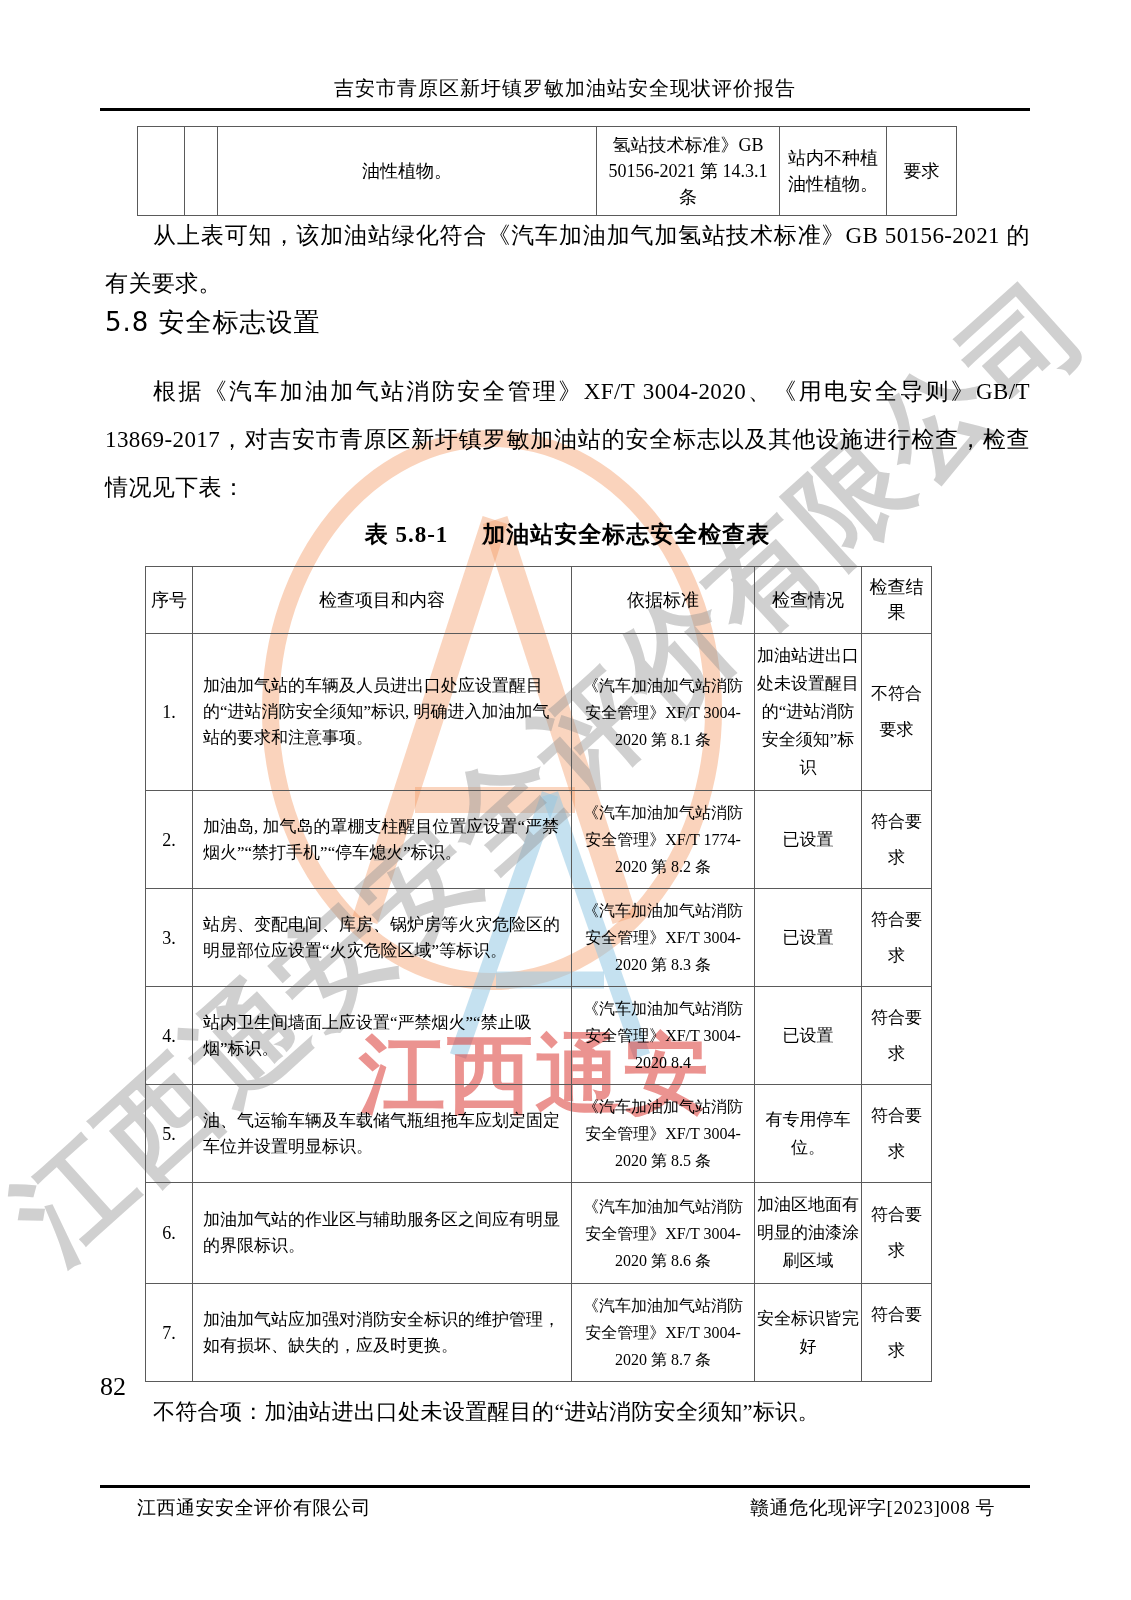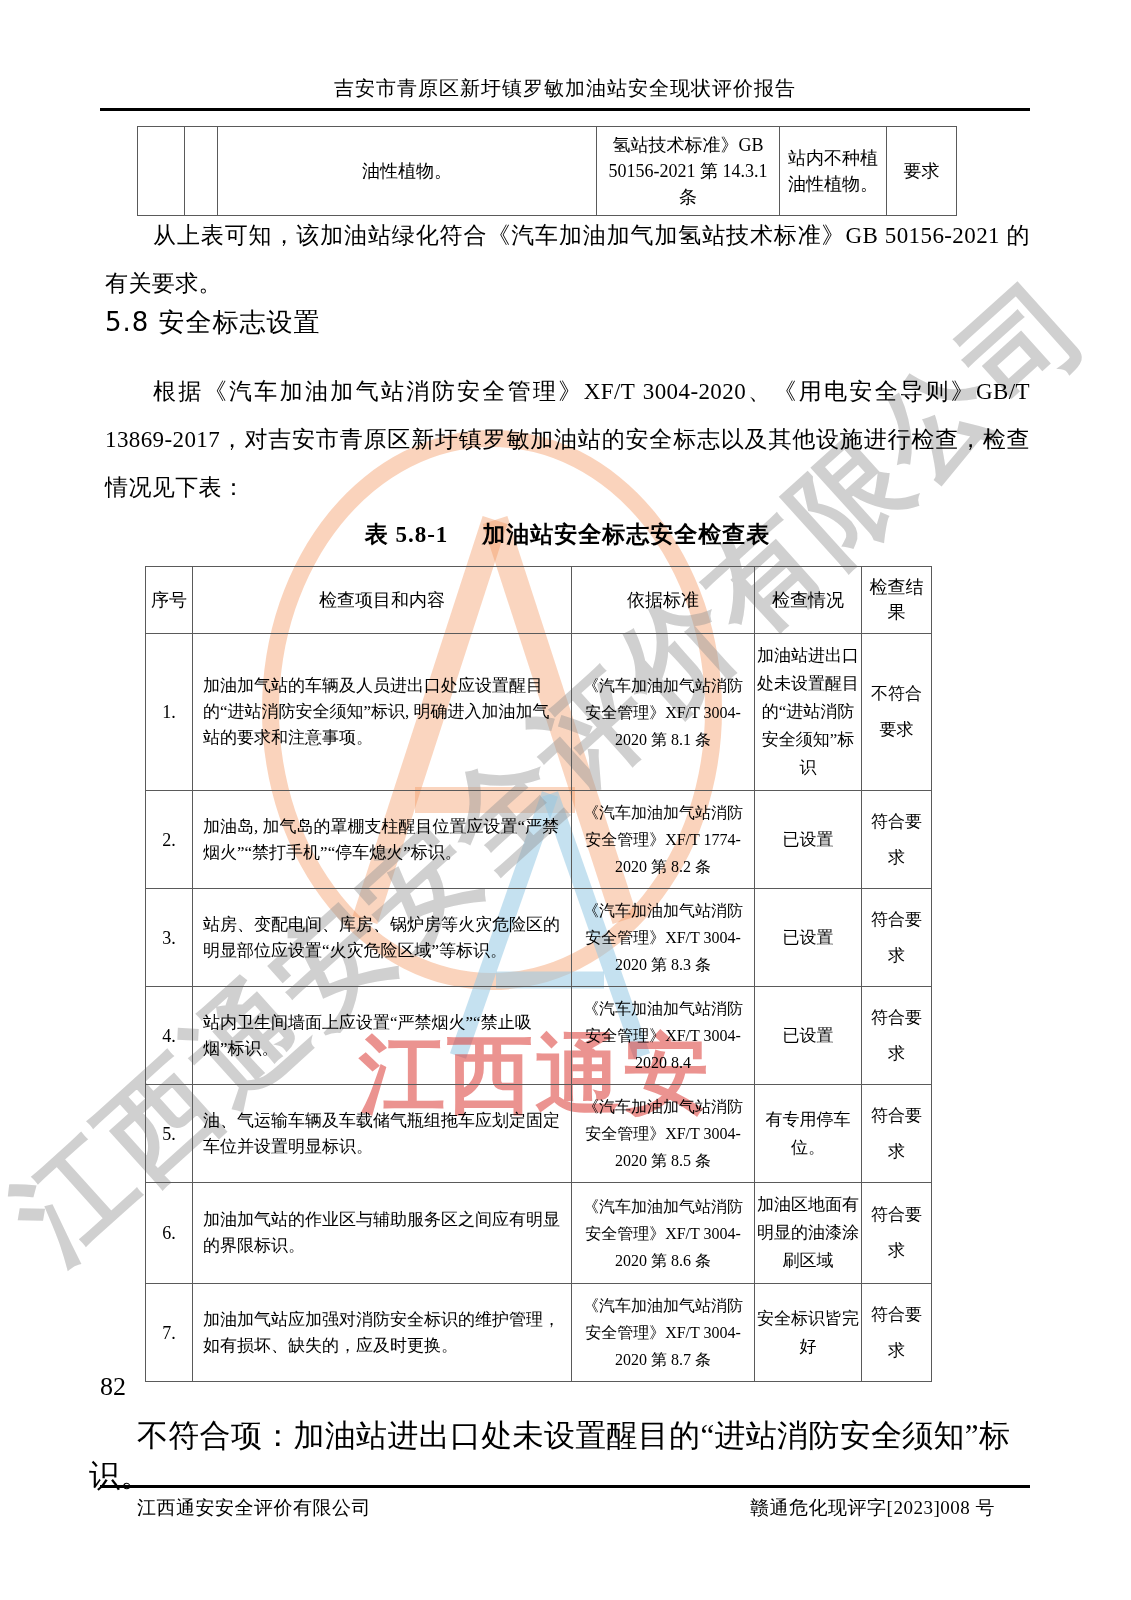--- a/index.html
+++ b/index.html
@@ -223,28 +223,27 @@
   }
   #main-table td.col-res {
     font-size: 17px;
     line-height: 36px;
     padding: 8px 3px;
   }
 
   
   #closing-note {
     position: absolute;
-    left: 89px;
+    left: 105px;
     top: 1392px;
     width: 925px;
-    font-size: 31px;
+    font-size: 22px;
     line-height: 40px;
     text-indent: 48px;
     letter-spacing: 0.3px;
-    margin-top: 24px;
   }
 
   
   #page-number {
     position: absolute;
     left: 100px;
     top: 1372px;
     width: 930px;
     text-align: left;
     font-size: 26px;

